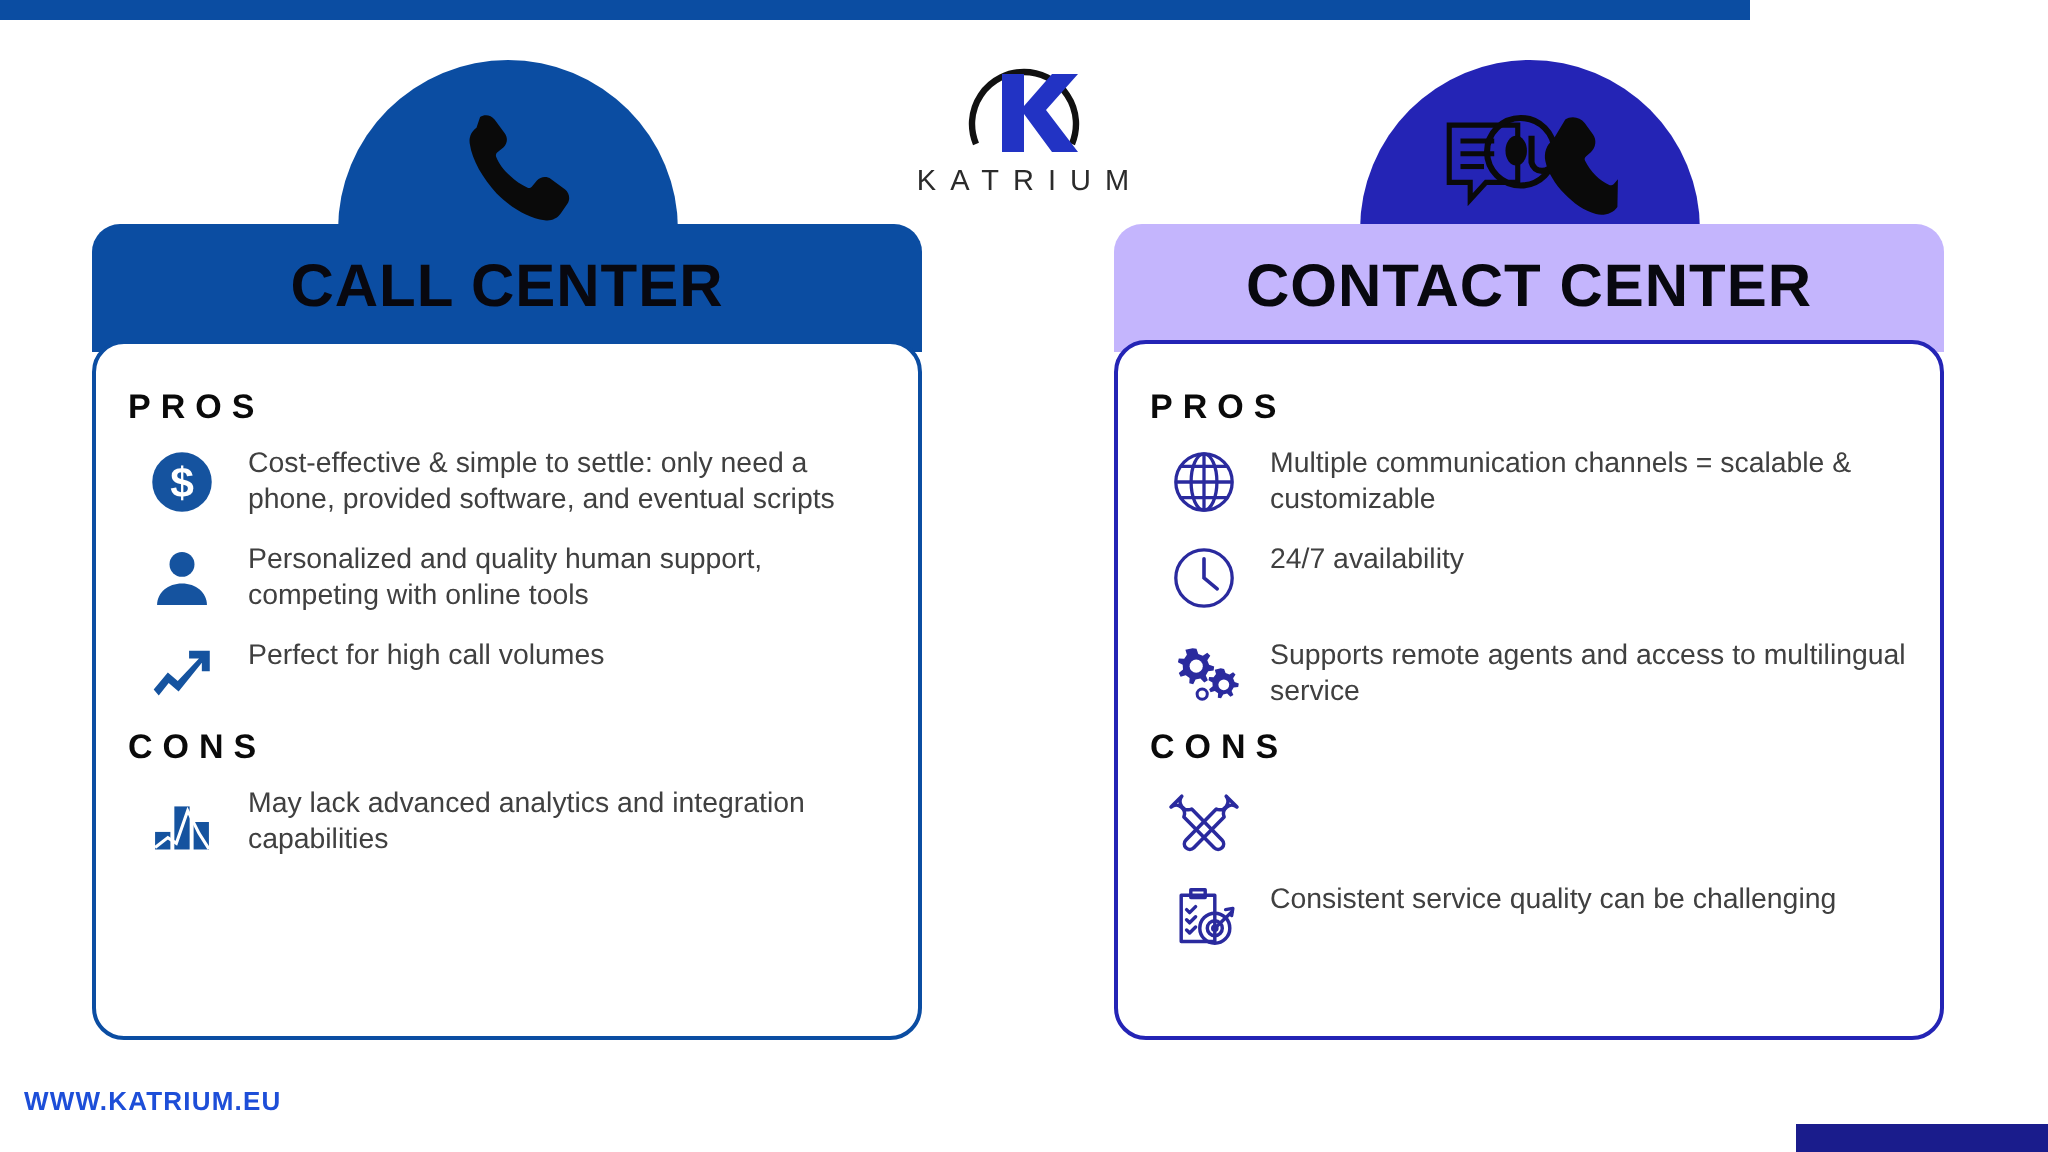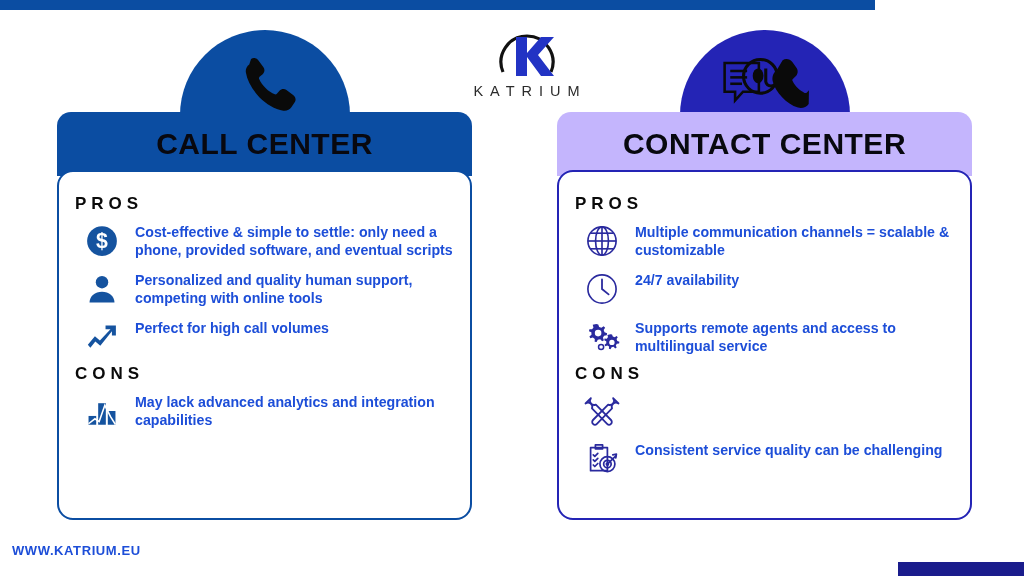--- a/index.html
+++ b/index.html
@@ -17,33 +17,33 @@
     position: absolute; left: 0; top: 0; width: 875px; height: 10px;
     background: #0B4DA2;
   }
   .bottombar {
     position: absolute; right: 0; bottom: 0; width: 126px; height: 14px;
     background: #1A1C8C;
   }
 
   
   .logo {
-    position: absolute; left: 454px; top: 24px; width: 146px; height: 80px;
+    position: absolute; left: 439px; top: 24px; width: 146px; height: 80px;
     text-align: center;
   }
   .logo-mark { position: relative; width: 146px; height: 58px; }
   .logo-mark svg { position: absolute; left: 0; top: 0; }
   .logo-word {
     font-size: 14.5px; letter-spacing: 7px; color: #2b2b2b;
     font-weight: 400; margin-top: 1px; padding-left: 6px;
   }
 
   
   .card { position: absolute; top: 30px; width: 415px; height: 490px; }
-  .card-left  { left: 57px; }
+  .card-left  { left: 46px; }
   .card-right { left: 557px; }
 
   .dome {
     position: absolute; left: 50%; transform: translateX(-50%);
     top: 0; width: 170px; height: 106px;
     border-radius: 85px 85px 0 0;
   }
   .dome-icon {
     position: absolute; left: 50%; top: 52%;
     transform: translate(-50%, -50%);
@@ -73,21 +73,21 @@
     letter-spacing: 5px; margin: 10px 0 2px 2px;
   }
   .cons-title { margin-top: 4px; }
 
   .item { display: flex; align-items: flex-start; gap: 12px; margin: 6px 0 6px 8px; }
   .item-icon {
     flex: 0 0 42px; width: 42px; height: 42px;
     display: flex; align-items: center; justify-content: center;
   }
   .item-text {
-    font-size: 14.2px; font-weight: 700; color: #1d4ed8;
+    font-size: 14.2px; font-weight: 400; color: #404040;
     line-height: 1.28; padding-top: 3px;
   }
   .card-left  .item-text { max-width: 330px; }
   .card-right .item-text { max-width: 330px; }
 
   .footer-url {
     position: absolute; left: 12px; top: 543px;
     font-size: 13px; font-weight: 700; letter-spacing: 0.6px; color: #1d4ed8;
   }
 </style>

